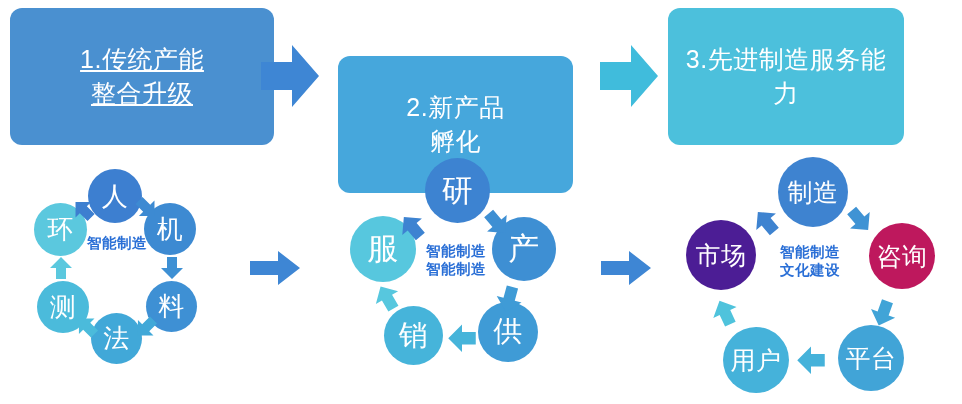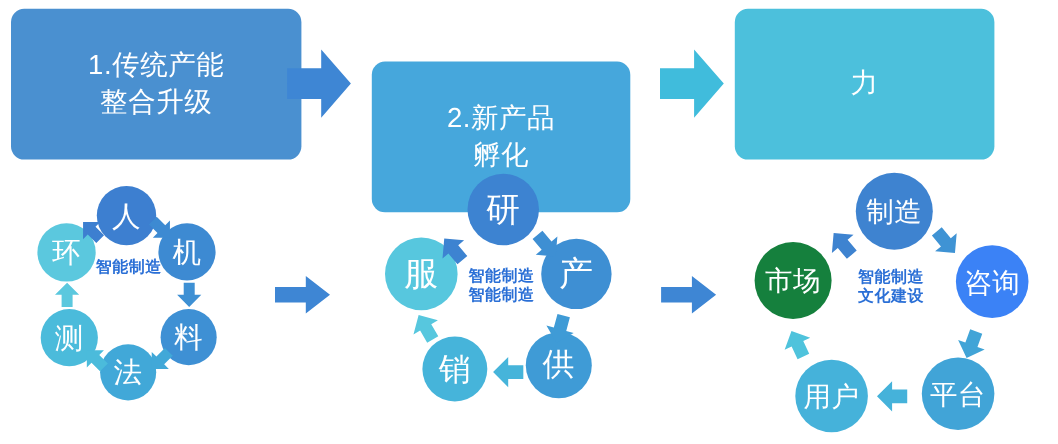--- a/index.html
+++ b/index.html
@@ -25,21 +25,21 @@
     justify-content: center;
     text-align: center;
     line-height: 1.35;
     font-size: 25px;
     font-weight: 400;
     letter-spacing: 0.5px;
     box-sizing: border-box;
     padding: 4px 10px;
     color: #ffffff;
   }
-  #stage-1 { left: 10px;  top: 8px; width: 264px; height: 137px; }
+  #stage-1 { left: 10px;  top: 8px; width: 264px; height: 137px; text-decoration: underline; }
   #stage-2 { left: 338px; top: 8px; width: 235px; height: 137px; margin-top: 48px; }
   #stage-3 { left: 668px; top: 8px; width: 236px; height: 137px; }
 
   .big-arrow {
     position: absolute;
     width: 58px;
     height: 62px;
   }
   #big-arrow-1 { left: 261px; top: 45px; }
   #big-arrow-2 { left: 600px; top: 45px; }
@@ -120,20 +120,21 @@
 </div>
 
 <div class="big-arrow" id="big-arrow-2">
   <svg viewBox="0 0 58 62" width="58" height="62">
     <polygon points="0,17 31,17 31,0 58,31 31,62 31,45 0,45" fill="#40BCDC"></polygon>
   </svg>
 </div>
 
 <div class="stage-box" id="stage-3" style="background: rgb(76, 192, 220);">
   <div>
+    <div>3.先进制造服务能</div>
     <div>力</div>
   </div>
 </div>
 
 <div class="cycle" id="cycle-1">
   <div class="node one-char" style="left: 86px; top: 14px; width: 54px; height: 54px; background: rgb(61, 127, 208);">人</div>
   <div class="node one-char" style="left: 142px; top: 48px; width: 52px; height: 52px; background: rgb(61, 138, 210);">机</div>
   <div class="node one-char" style="left: 144px; top: 126px; width: 51px; height: 51px; background: rgb(62, 144, 212);">料</div>
   <div class="node one-char" style="left: 89px; top: 158px; width: 51px; height: 51px; background: rgb(65, 168, 216);">法</div>
   <div class="node one-char" style="left: 35px; top: 126px; width: 52px; height: 52px; background: rgb(75, 187, 219);">测</div>
@@ -221,24 +222,24 @@
 </div>
 
 <div class="link-arrow" id="link-arrow-2">
   <svg viewBox="0 0 50 34" width="50" height="34">
     <polygon points="0,10 28,10 28,0 50,17 28,34 28,24 0,24" fill="#3E86D4"></polygon>
   </svg>
 </div>
 
 <div class="cycle" id="cycle-3">
   <div class="node two-char" style="left: 118px; top: 2px; width: 70px; height: 70px; background: rgb(62, 131, 208);">制造</div>
-  <div class="node two-char" style="left: 209px; top: 68px; width: 66px; height: 66px; background: #3b82f6;">咨询</div>
+  <div class="node two-char" style="left: 209px; top: 68px; width: 66px; height: 66px; background: #be185d;">咨询</div>
   <div class="node two-char" style="left: 178px; top: 170px; width: 66px; height: 66px; background: rgb(65, 164, 215);">平台</div>
   <div class="node two-char" style="left: 63px; top: 172px; width: 66px; height: 66px; background: rgb(69, 178, 218);">用户</div>
-  <div class="node two-char" style="left: 26px; top: 65px; width: 70px; height: 70px; background: #15803d;">市场</div>
+  <div class="node two-char" style="left: 26px; top: 65px; width: 70px; height: 70px; background: #4c1d95;">市场</div>
 
   <div class="center-label" style="left: 94px; top: 88px; width: 112px; color: rgb(42, 111, 214);">
     <div>智能制造</div>
     <div>文化建设</div>
   </div>
 
   <div class="mini-arrow" style="left:93px; top:52px; width:28px; height:28px; transform:rotate(-40deg);">
     <svg viewBox="0 0 24 24" width="28" height="28">
       <polygon points="11,1 22,12 16,12 16,23 6,23 6,12 0,12" fill="#3E83D0"></polygon>
     </svg>

